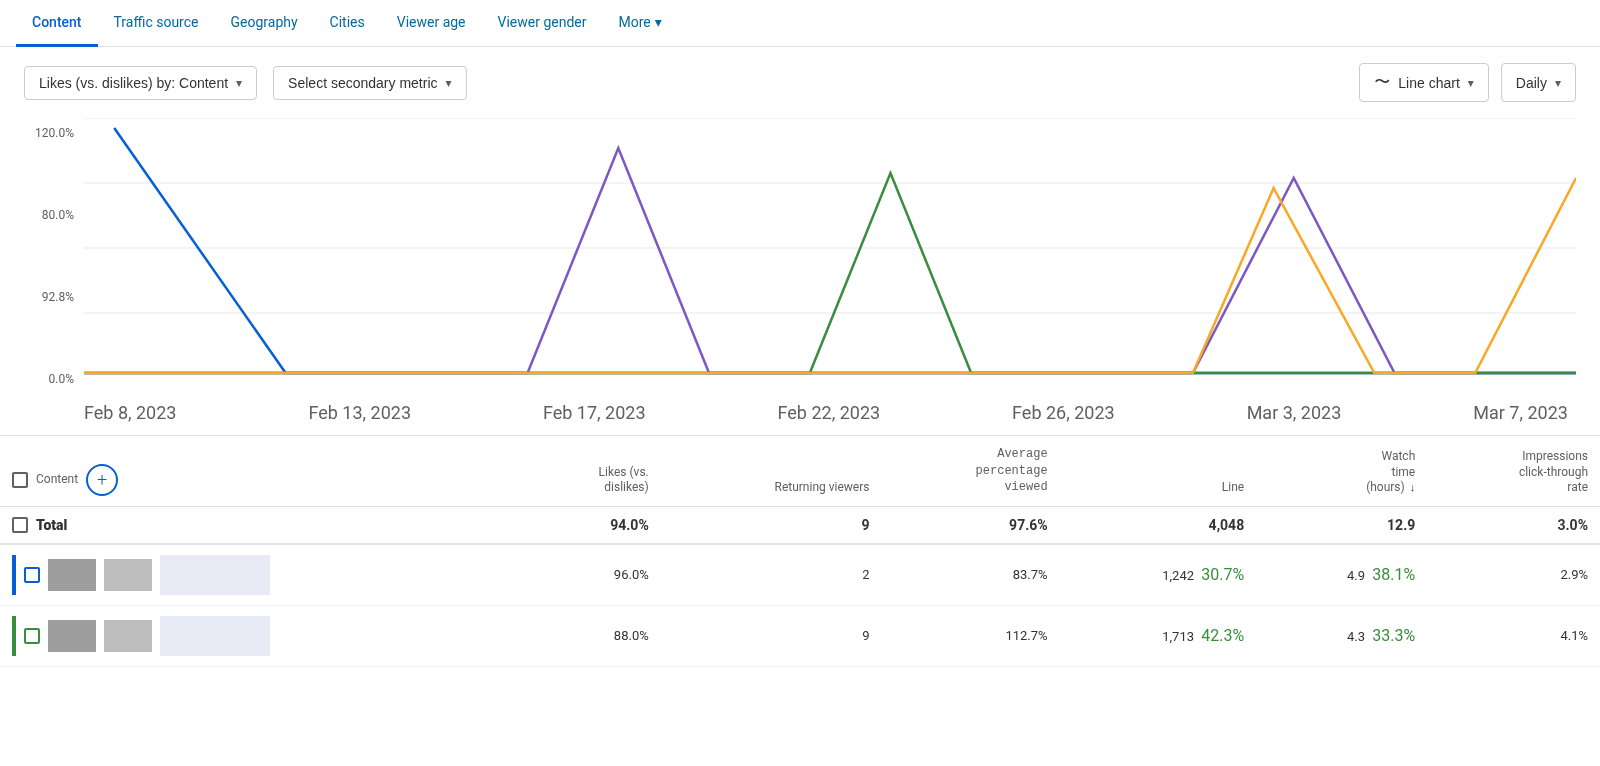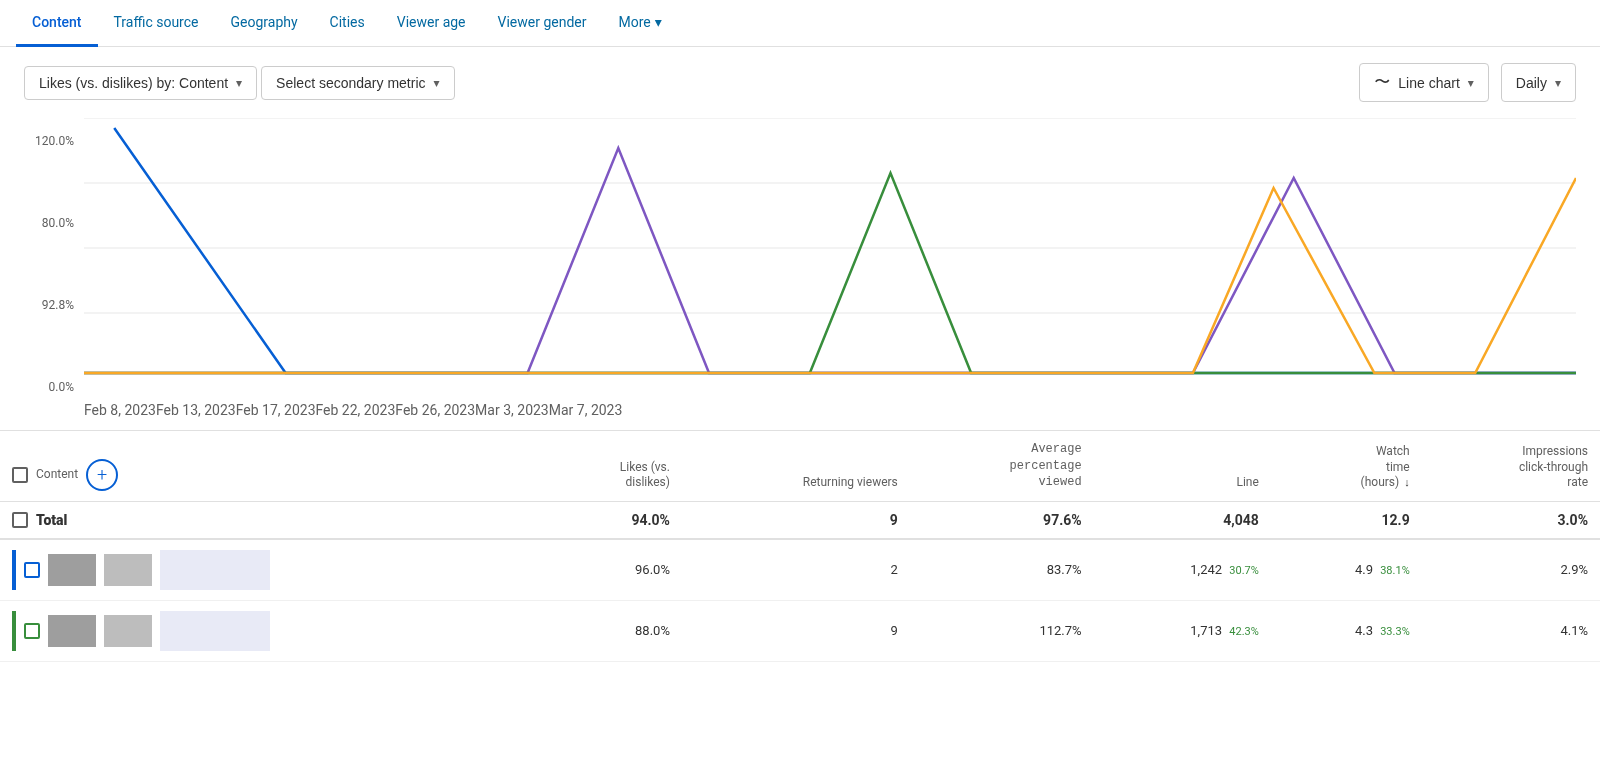--- a/index.html
+++ b/index.html
@@ -5,51 +5,51 @@
     * { box-sizing: border-box; margin: 0; padding: 0; }
     body { font-family: 'Roboto', Arial, sans-serif; background: #fff; color: #333; font-size: 14px; }
 
     
     .tabs { display: flex; align-items: flex-end; border-bottom: 1px solid #e0e0e0; padding: 0 16px; background: #fff; }
     .tab { padding: 14px 16px; cursor: pointer; font-size: 14px; color: #0369a1; border-bottom: 3px solid transparent; margin-bottom: -1px; white-space: nowrap; }
     .tab.active { color: #065fd4; border-bottom: 3px solid #065fd4; font-weight: 500; }
     .tab-more { display: flex; align-items: center; gap: 4px; text-align: center; }
 
     
-    .controls-bar { display: flex; align-items: center; padding: 16px 24px; gap: 4px; }
+    .controls-bar { display: flex; align-items: center; padding: 16px 24px; gap: 16px; }
     .dropdown-btn {
       display: flex; align-items: center; gap: 8px; border: 1px solid #ccc;
       border-radius: 4px; padding: 8px 14px; cursor: pointer; background: #fff;
       font-size: 14px; color: #333; white-space: nowrap;
     }
     .dropdown-arrow { color: #606060; font-size: 12px; }
     .controls-right { margin-left: auto; display: flex; gap: 12px; }
 
     
     .chart-container { padding: 0 24px 0 24px; position: relative; }
-    .chart-y-labels { position: absolute; left: 24px; top: 16px; display: flex; flex-direction: column; justify-content: space-between; height: 260px; font-size: 12px; color: #606060; text-align: right; width: 50px; }
+    .chart-y-labels { position: absolute; left: 24px; top: 8px; display: flex; flex-direction: column; justify-content: space-between; height: 260px; font-size: 12px; color: #606060; text-align: right; width: 50px; }
     .chart-area { margin-left: 60px; position: relative; height: 280px; }
     .chart-svg { width: 100%; height: 260px; }
-    .chart-x-labels { display: flex; justify-content: flex-start; margin-left: 60px; padding: 4px 0; font-size: 14px; color: #606060; padding-right: 8px; }
+    .chart-x-labels { display: flex; justify-content: space-between; margin-left: 60px; padding: 4px 0; font-size: 18px; color: #606060; padding-right: 8px; }
 
     
     .table-section { margin-top: 8px; border-top: 1px solid #e0e0e0; }
     table { width: 100%; border-collapse: collapse; font-size: 13px; }
     thead tr { border-bottom: 1px solid #e0e0e0; }
     th { padding: 10px 12px; text-align: right; font-weight: 400; color: #606060; font-size: 12px; vertical-align: bottom; line-height: 1.3; }
     th:first-child { text-align: left; }
     td { padding: 10px 12px; text-align: right; border-bottom: 1px solid #f0f0f0; vertical-align: middle; font-size: 13px; margin-top: 24px; }
     td:first-child { text-align: left; }
     tr.total-row td { font-weight: 700; font-size: 14px; border-bottom: 2px solid #e0e0e0; }
     .add-col-btn { width: 32px; height: 32px; border: 2px solid #065fd4; border-radius: 50%; display: inline-flex; align-items: center; justify-content: center; color: #065fd4; cursor: pointer; font-size: 18px; font-weight: 300; background: #fff; }
     .content-cell { display: flex; align-items: center; gap: 8px; }
     .thumbnail-placeholder { width: 48px; height: 32px; background: #9e9e9e; flex-shrink: 0; }
     .thumbnail-placeholder2 { width: 48px; height: 32px; background: #bdbdbd; flex-shrink: 0; }
     .thumbnail-bg { width: 110px; height: 40px; background: #e8eaf6; flex-shrink: 0; }
-    .sub-val { color: #388e3c; font-size: 11px; margin-left: 4px; }
+    .sub-val { color: #388e3c; font-size: 16px; margin-left: 4px; }
     .sort-arrow { font-size: 11px; margin-left: 2px; color: #333; }
     .grid-lines line { stroke: #e8e8e8; stroke-width: 1; }
   </style>
 </head>
 <body>
 
 <div>
   <div class="tabs">
     <div class="tab active">Content</div>
     <div class="tab">Traffic source</div>

